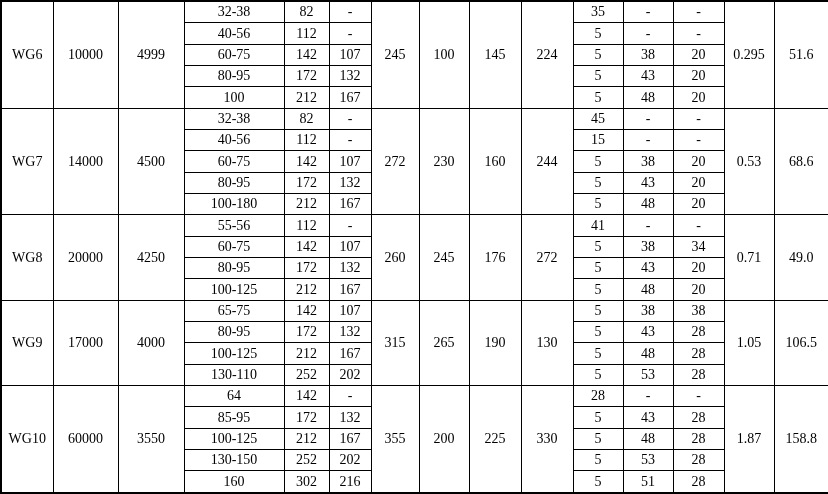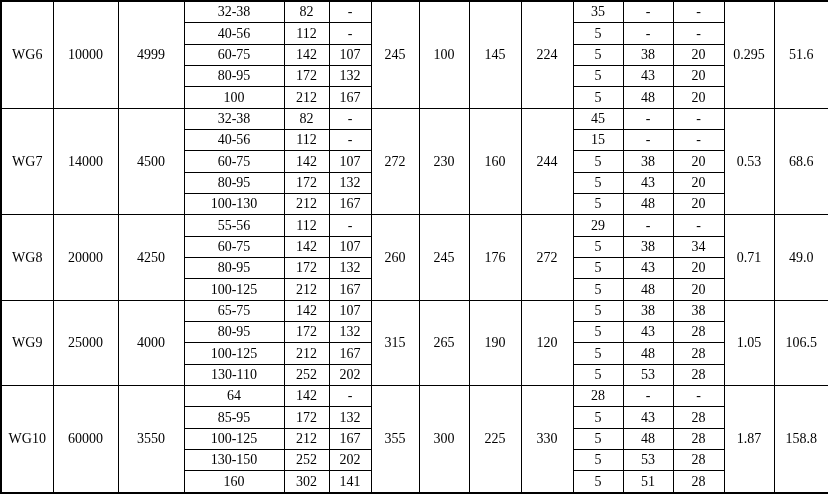--- a/index.html
+++ b/index.html
@@ -141,39 +141,39 @@
       </tr>
       <tr>
         <td>80-95</td>
         <td>172</td>
         <td>132</td>
         <td>5</td>
         <td>43</td>
         <td>20</td>
       </tr>
       <tr>
-        <td>100-130</td>
+        <td>100-180</td>
         <td>212</td>
         <td>167</td>
         <td>5</td>
         <td>48</td>
         <td>20</td>
       </tr>
       <tr>
         <td rowspan="4">WG8</td>
         <td rowspan="4">20000</td>
         <td rowspan="4">4250</td>
         <td>55-56</td>
         <td>112</td>
         <td>-</td>
         <td rowspan="4">260</td>
         <td rowspan="4">245</td>
         <td rowspan="4">176</td>
         <td rowspan="4">272</td>
-        <td>29</td>
+        <td>41</td>
         <td>-</td>
         <td>-</td>
         <td rowspan="4">0.71</td>
         <td rowspan="4">49.0</td>
       </tr>
       <tr>
         <td>60-75</td>
         <td>142</td>
         <td>107</td>
         <td>5</td>
@@ -191,29 +191,29 @@
       <tr>
         <td>100-125</td>
         <td>212</td>
         <td>167</td>
         <td>5</td>
         <td>48</td>
         <td>20</td>
       </tr>
       <tr>
         <td rowspan="4">WG9</td>
-        <td rowspan="4">25000</td>
+        <td rowspan="4">17000</td>
         <td rowspan="4">4000</td>
         <td>65-75</td>
         <td>142</td>
         <td>107</td>
         <td rowspan="4">315</td>
         <td rowspan="4">265</td>
         <td rowspan="4">190</td>
-        <td rowspan="4">120</td>
+        <td rowspan="4">130</td>
         <td>5</td>
         <td>38</td>
         <td>38</td>
         <td rowspan="4">1.05</td>
         <td rowspan="4">106.5</td>
       </tr>
       <tr>
         <td>80-95</td>
         <td>172</td>
         <td>132</td>
@@ -238,21 +238,21 @@
         <td>28</td>
       </tr>
       <tr>
         <td rowspan="5">WG10</td>
         <td rowspan="5">60000</td>
         <td rowspan="5">3550</td>
         <td>64</td>
         <td>142</td>
         <td>-</td>
         <td rowspan="5">355</td>
-        <td rowspan="5">300</td>
+        <td rowspan="5">200</td>
         <td rowspan="5">225</td>
         <td rowspan="5">330</td>
         <td>28</td>
         <td>-</td>
         <td>-</td>
         <td rowspan="5">1.87</td>
         <td rowspan="5">158.8</td>
       </tr>
       <tr>
         <td>85-95</td>
@@ -274,19 +274,19 @@
         <td>130-150</td>
         <td>252</td>
         <td>202</td>
         <td>5</td>
         <td>53</td>
         <td>28</td>
       </tr>
       <tr>
         <td>160</td>
         <td>302</td>
-        <td>141</td>
+        <td>216</td>
         <td>5</td>
         <td>51</td>
         <td>28</td>
       </tr>
     </tbody>
 </table>
 
 </body></html>

